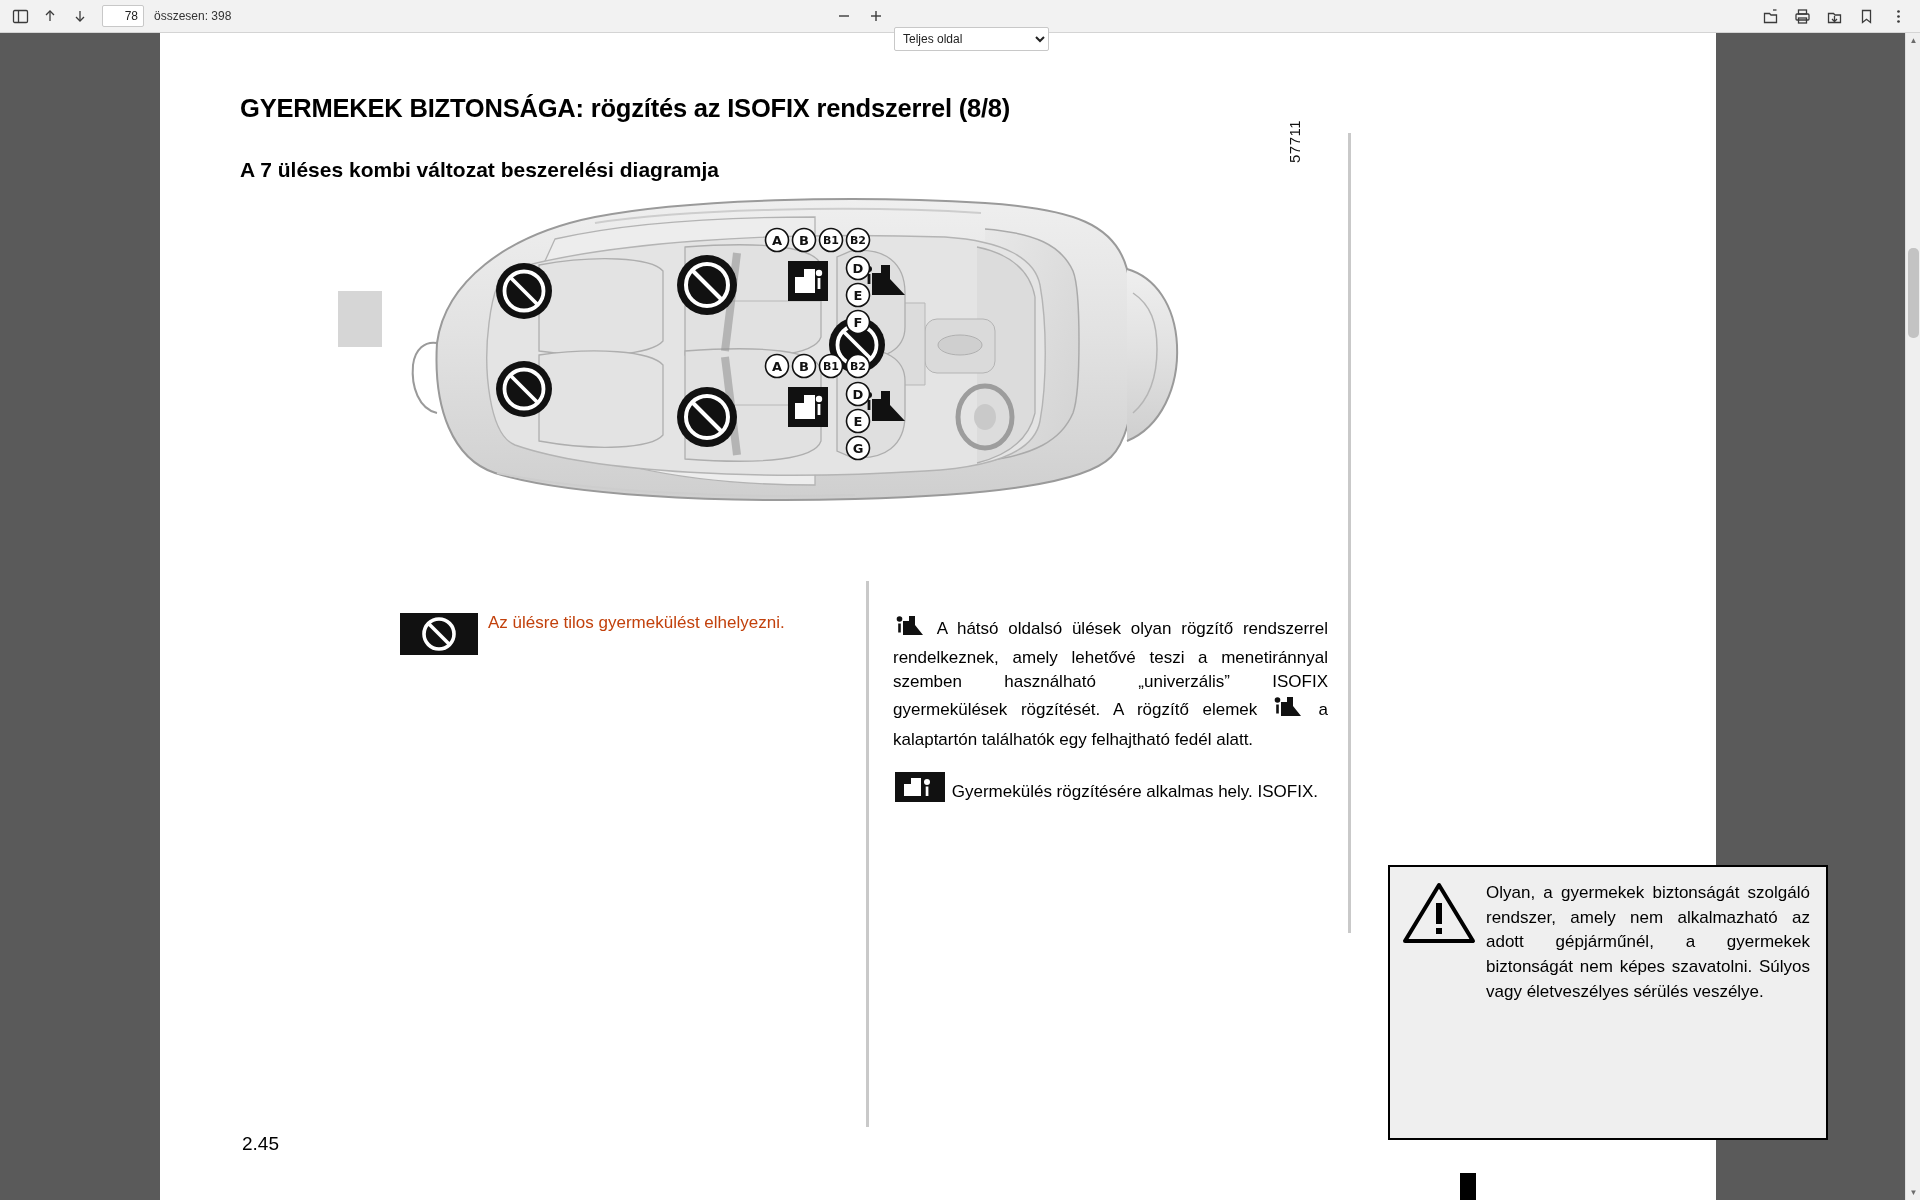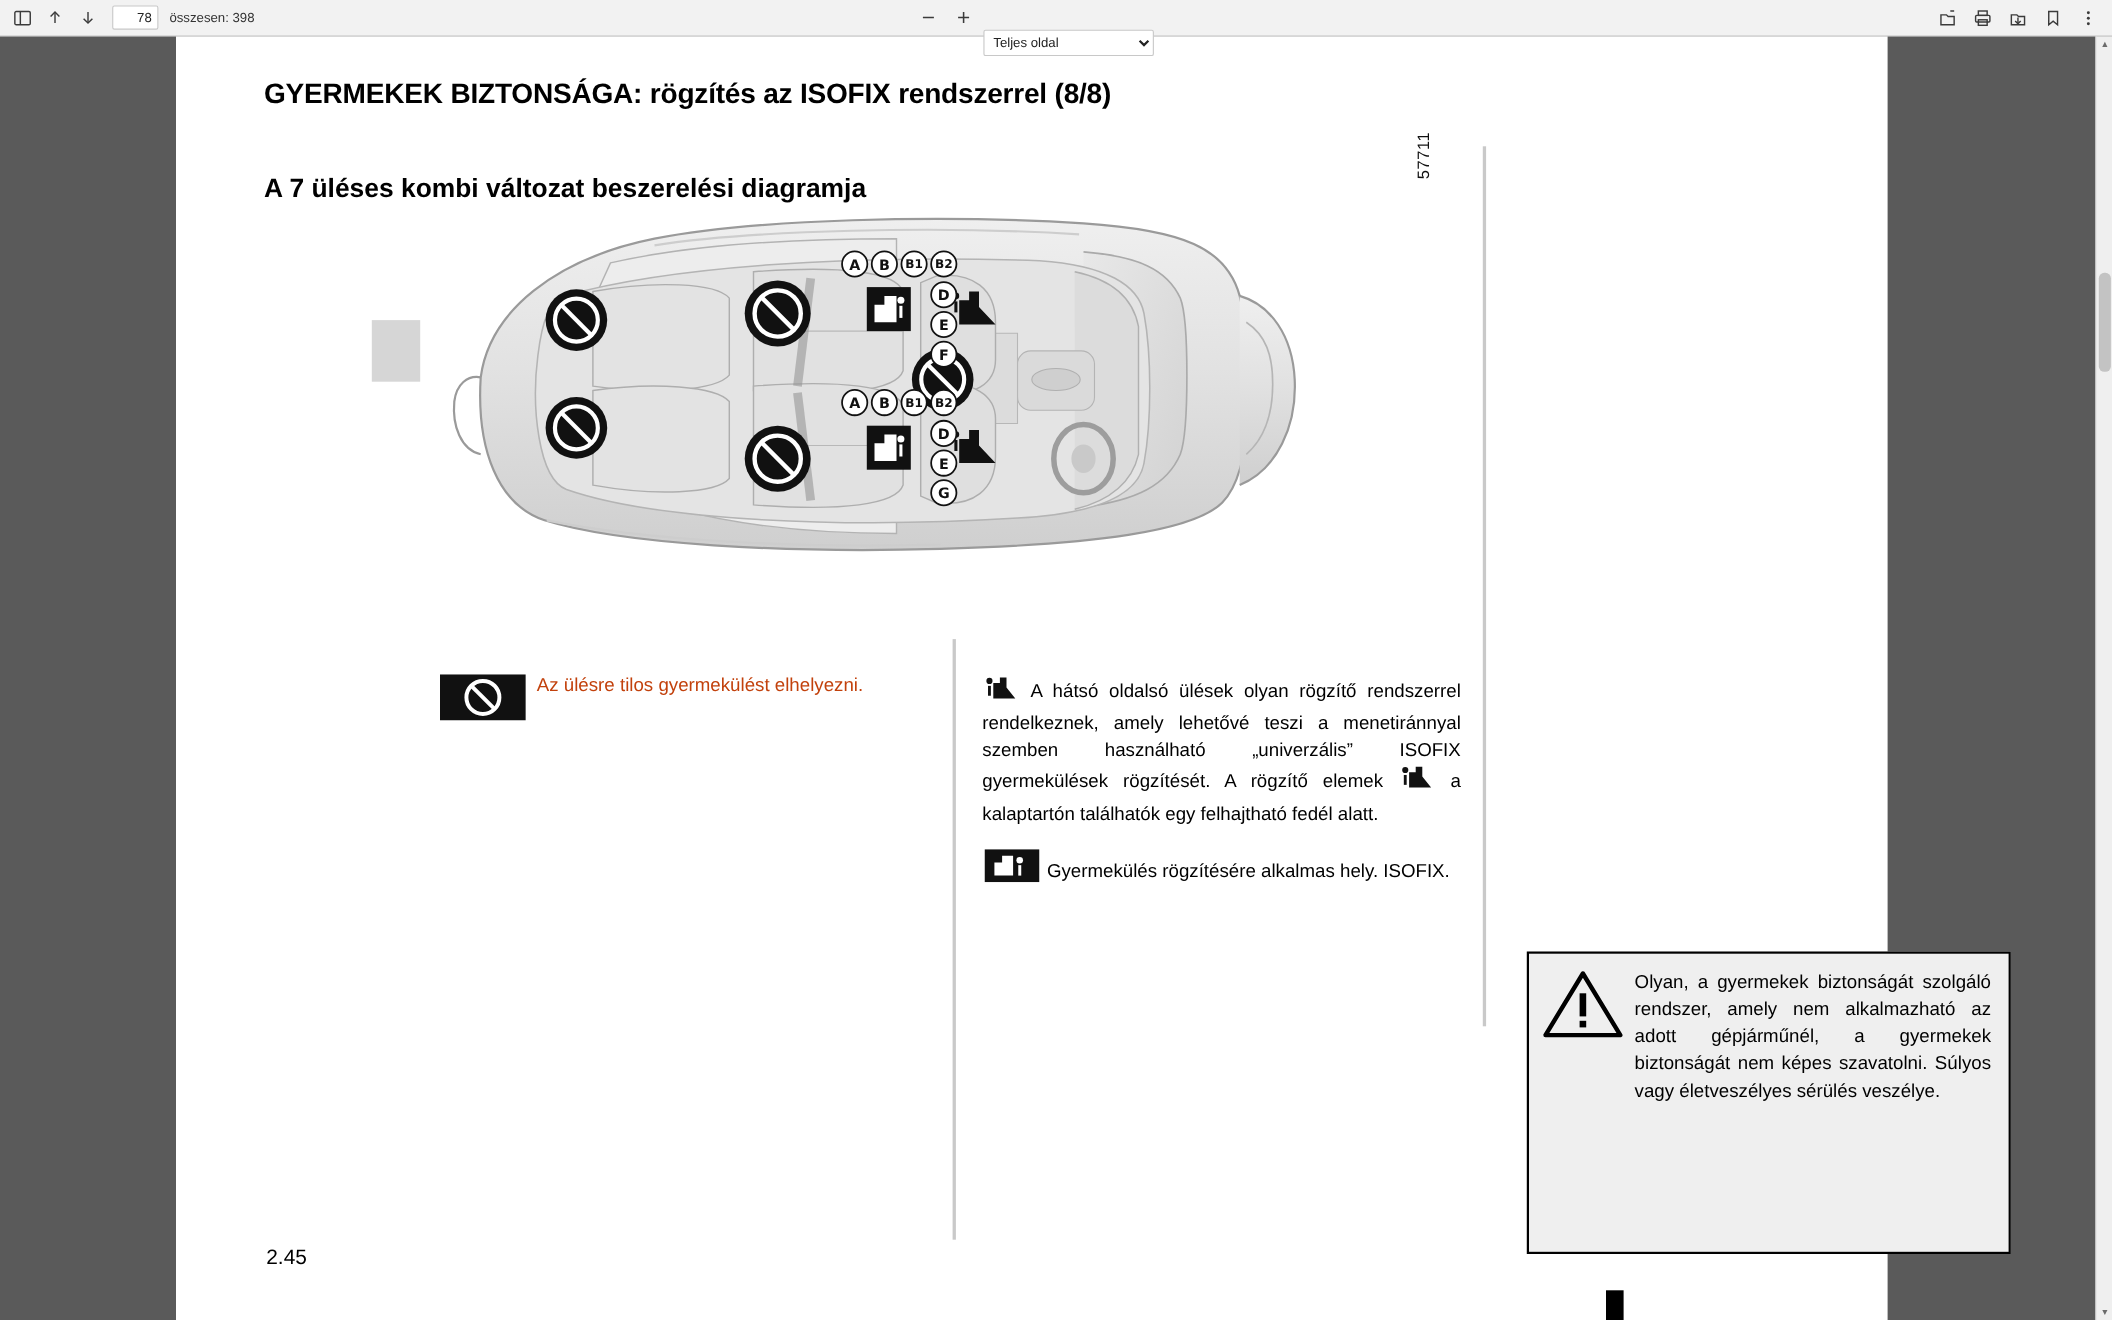--- a/index.html
+++ b/index.html
@@ -113,32 +113,32 @@
   }
 
   .page-inner {
     position: absolute;
     left: 0; top: 0;
     width: 1556px; height: 1167px;
   }
 
   h1.doc-title {
     position: absolute;
-    left: 80px; top: 22px;
+    left: 80px; top: 44px;
     font-size: 25.5px;
     font-weight: bold;
     color: #000;
     letter-spacing: -0.2px;
     white-space: nowrap;
   }
 
   h2.doc-sub {
     position: absolute;
     left: 80px; top: 91px;
-    font-size: 24px;
+    font-size: 21px;
     font-weight: bold;
     color: #000;
     white-space: nowrap;
     margin-top: 34px;
   }
 
   .fig-number {
     position: absolute;
     left: 1126px; top: 130px;
     font-size: 15px;

